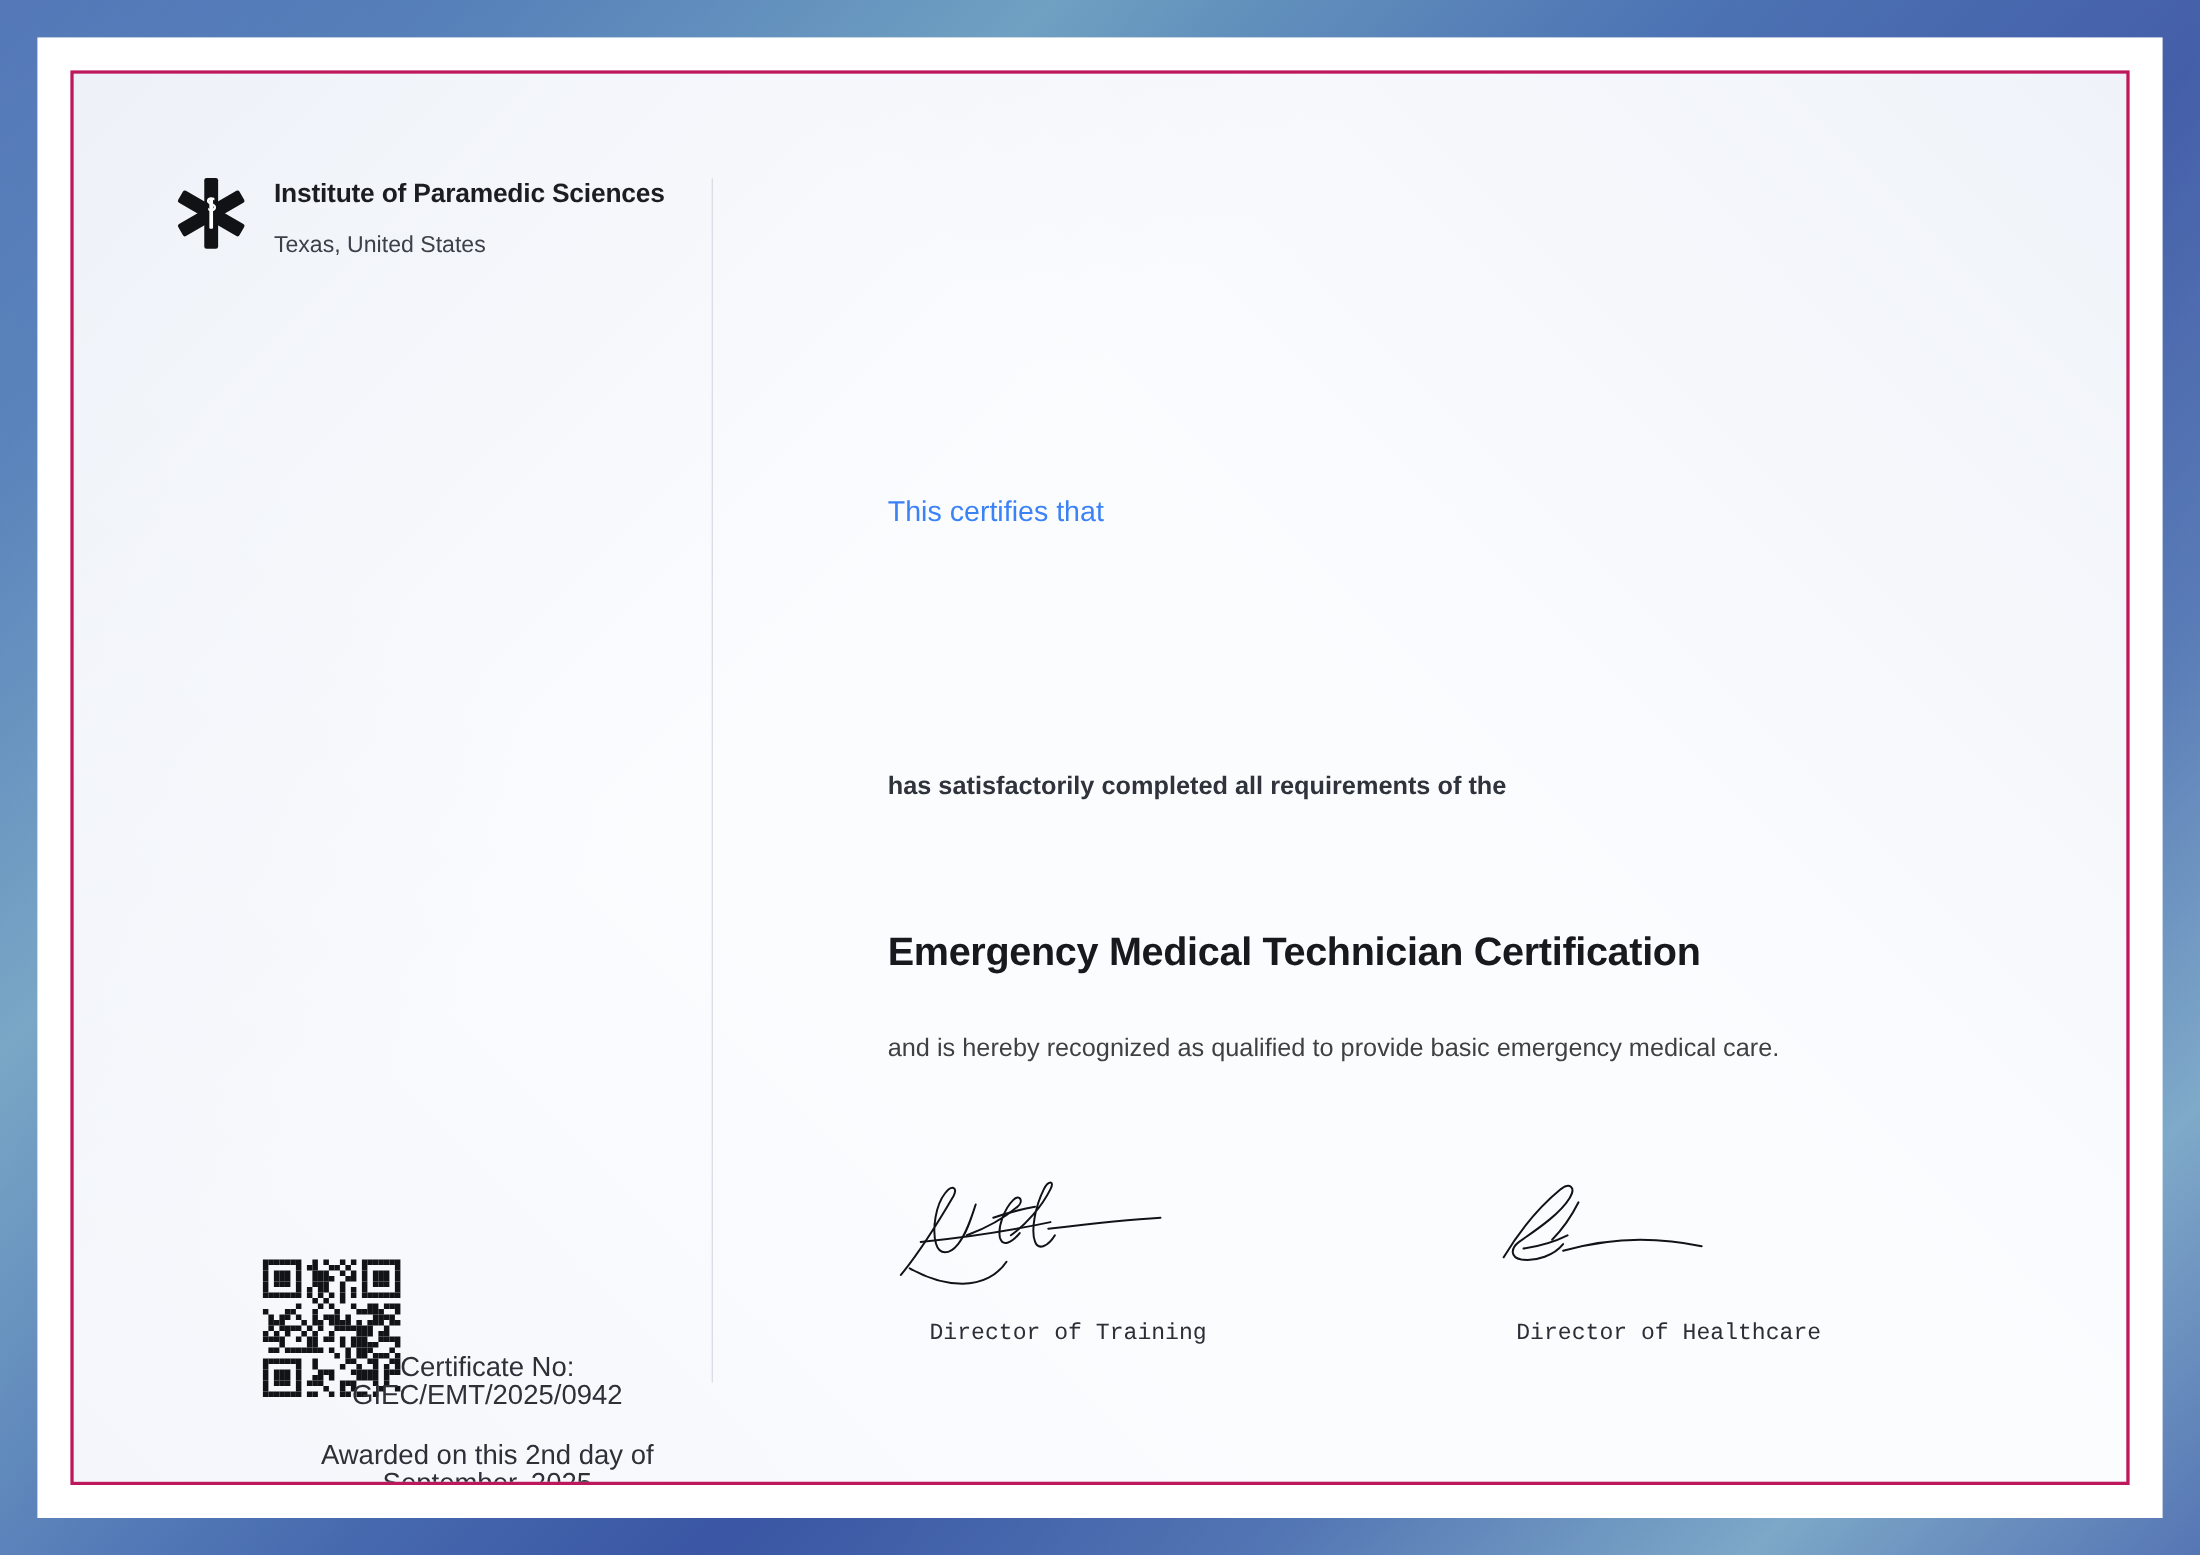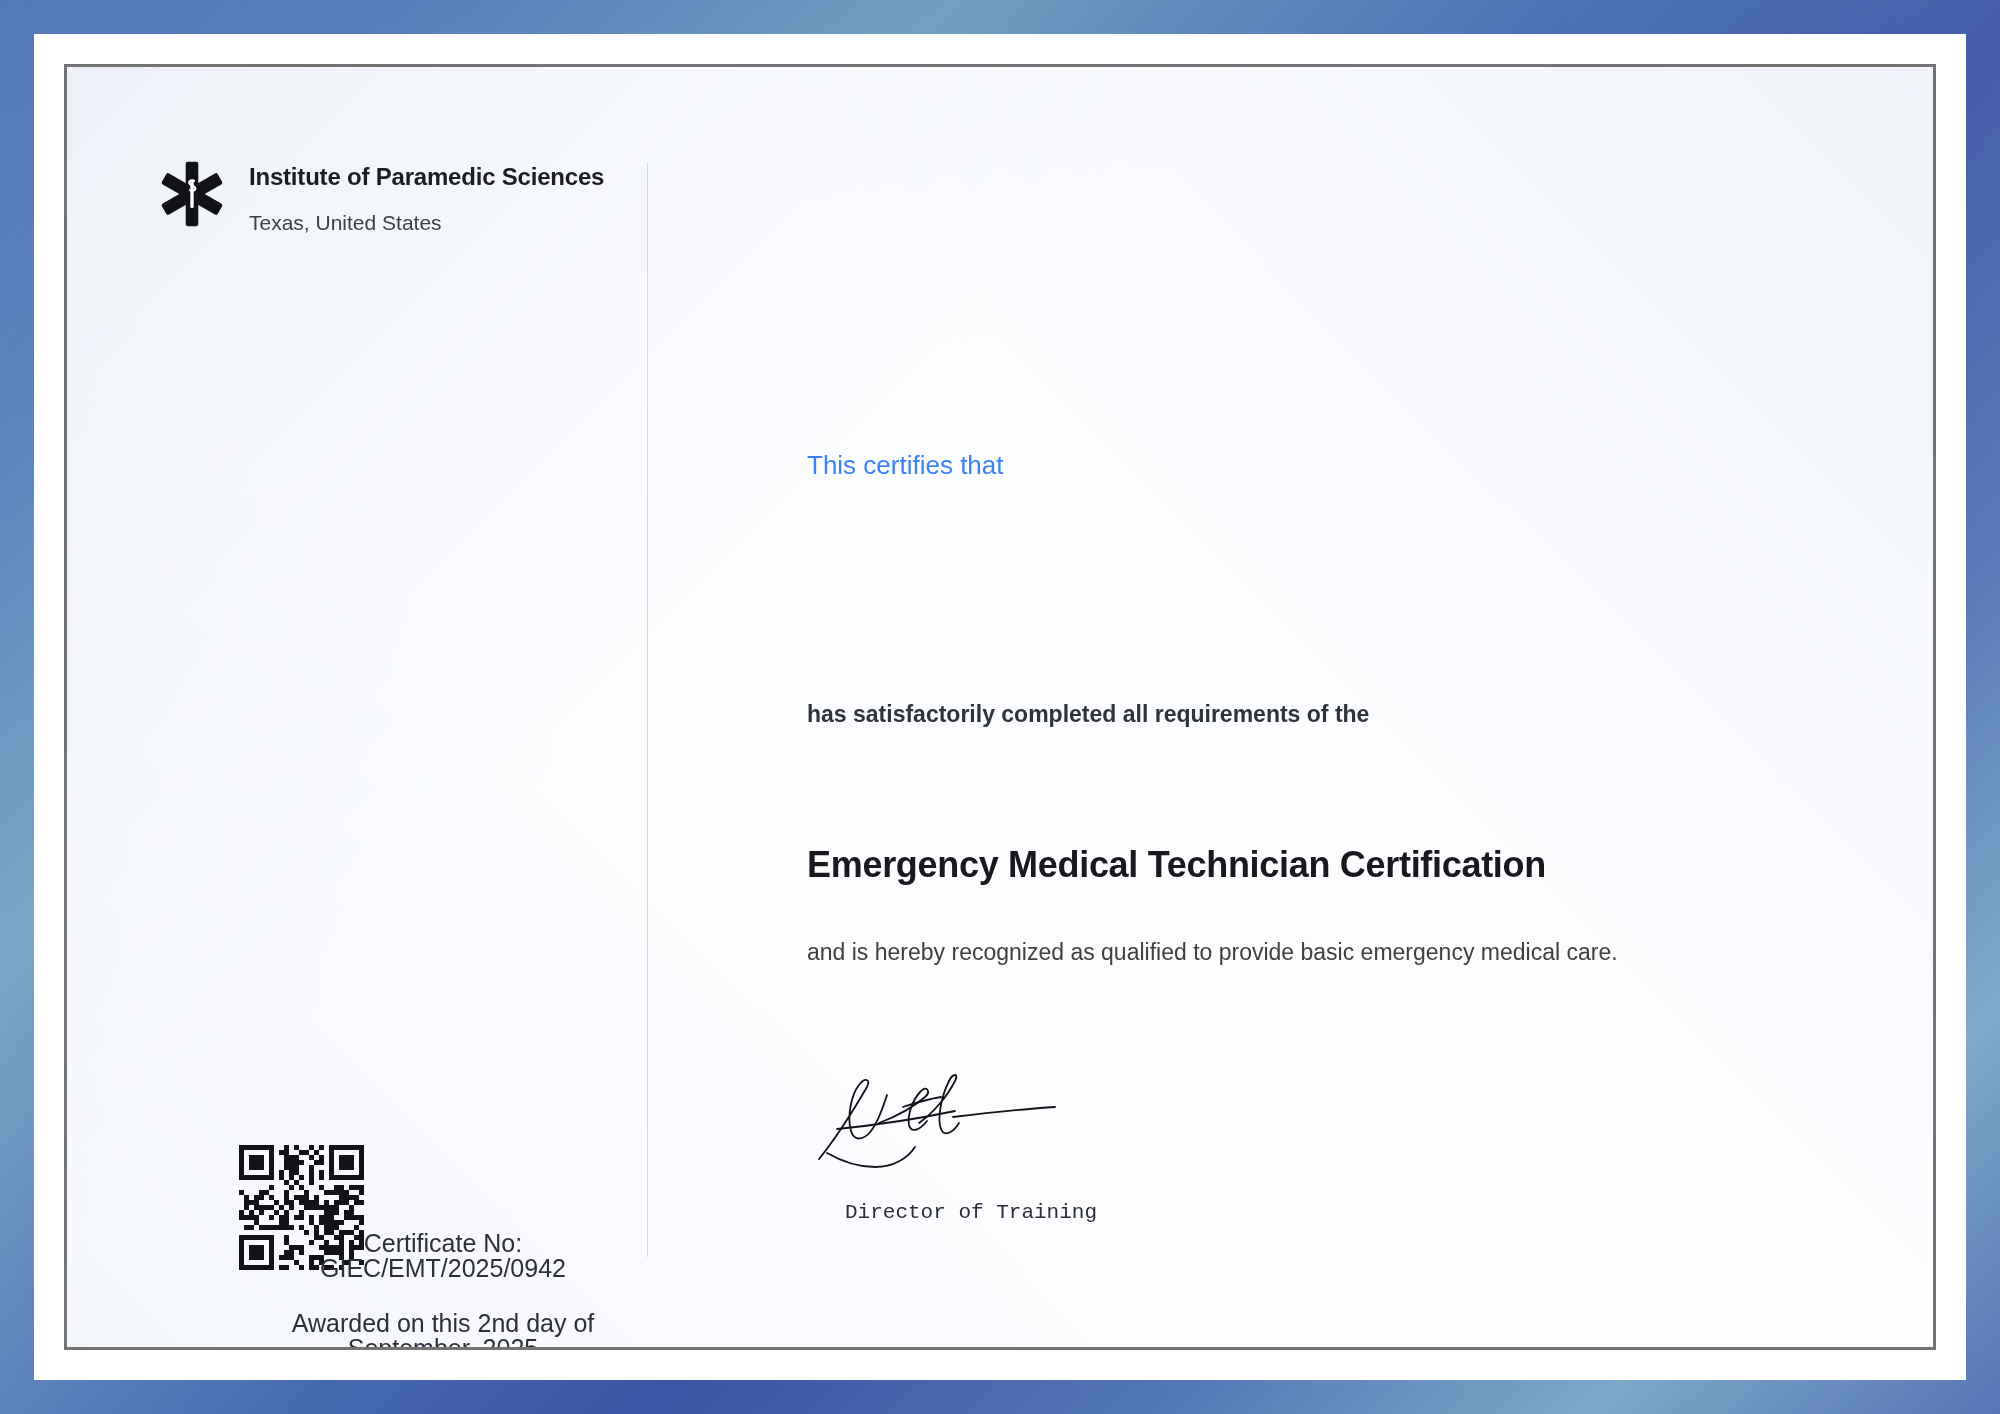--- a/index.html
+++ b/index.html
@@ -50,21 +50,21 @@
     box-sizing: border-box;
     padding: 30px;
     z-index: 2;
   }
 
   .inner-border {
     position: relative;
     width: 100%;
     height: 100%;
     box-sizing: border-box;
-    border: 3px solid #737373;
+    border: 3px solid #be185d;
     background: #fbfcfe;
     overflow: hidden;
   }
 
   
   .inner-border::before {
     content: "";
     position: absolute;
     inset: 0;
     background:
@@ -915,18 +915,29 @@
                 <path d="M112 56 C126 46, 140 30, 148 14 C152 6, 146 6, 142 14 C134 30, 130 52, 134 62 C137 70, 146 66, 152 56"></path>
                 <path d="M30 62 C70 58, 110 52, 148 44"></path>
                 <path d="M146 50 C180 46, 214 42, 248 40"></path>
                 <path d="M96 40 C108 36, 122 32, 134 30"></path>
                 <path d="M20 86 C34 94, 50 100, 68 100 C86 100, 100 92, 108 80"></path>
               </g>
             </svg>
             <div class="sig-label">Director of Training</div>
           </div>
 
+          <div class="sig right">
+            <svg width="320" height="120" viewBox="0 0 320 120" aria-hidden="true">
+              <g fill="none" stroke="#111317" stroke-width="1.8" stroke-linecap="round">
+                <path d="M10 76 C22 56, 40 32, 62 14 C70 8, 76 12, 70 22 C60 38, 38 52, 24 62 C16 68, 16 76, 26 78 C40 80, 56 74, 64 64"></path>
+                <path d="M28 68 C42 66, 56 62, 68 56"></path>
+                <path d="M64 70 C86 64, 110 60, 134 60 C154 60, 172 62, 190 66"></path>
+                <path d="M54 60 C64 50, 72 38, 78 26"></path>
+              </g>
+            </svg>
+            <div class="sig-label">Director of Healthcare</div>
+          </div>
         </div>
 
       </div>
     </div>
   </div>
 </div>
 
 </body></html>

